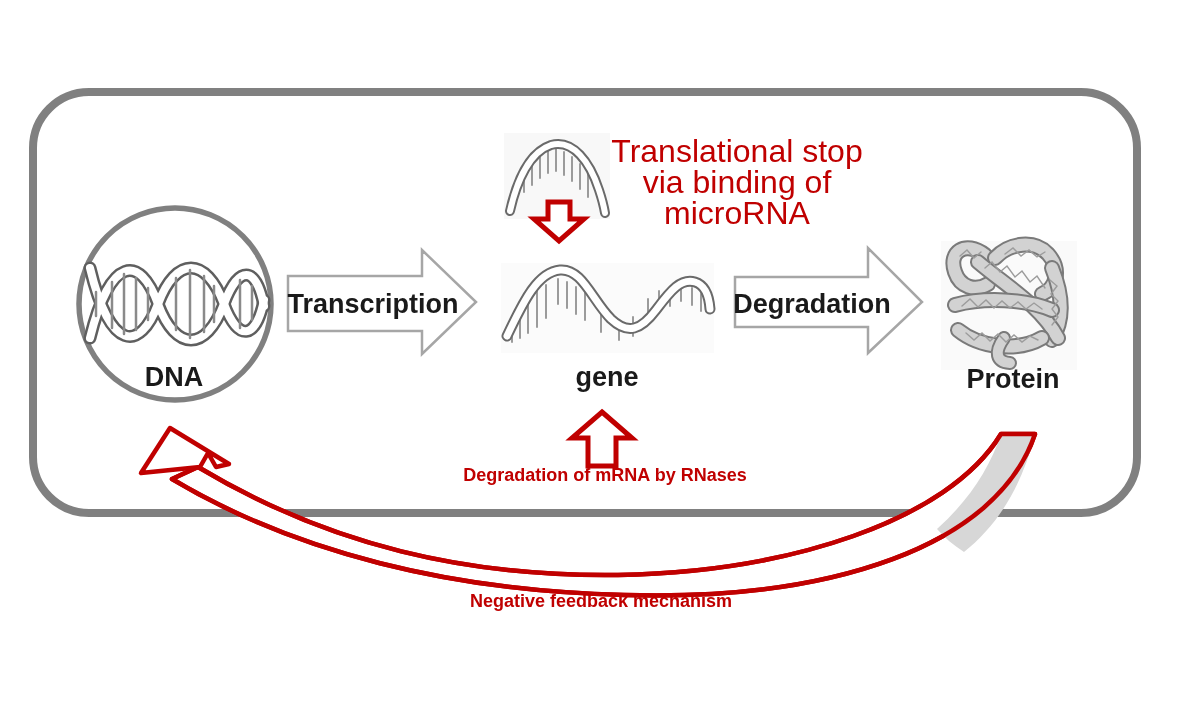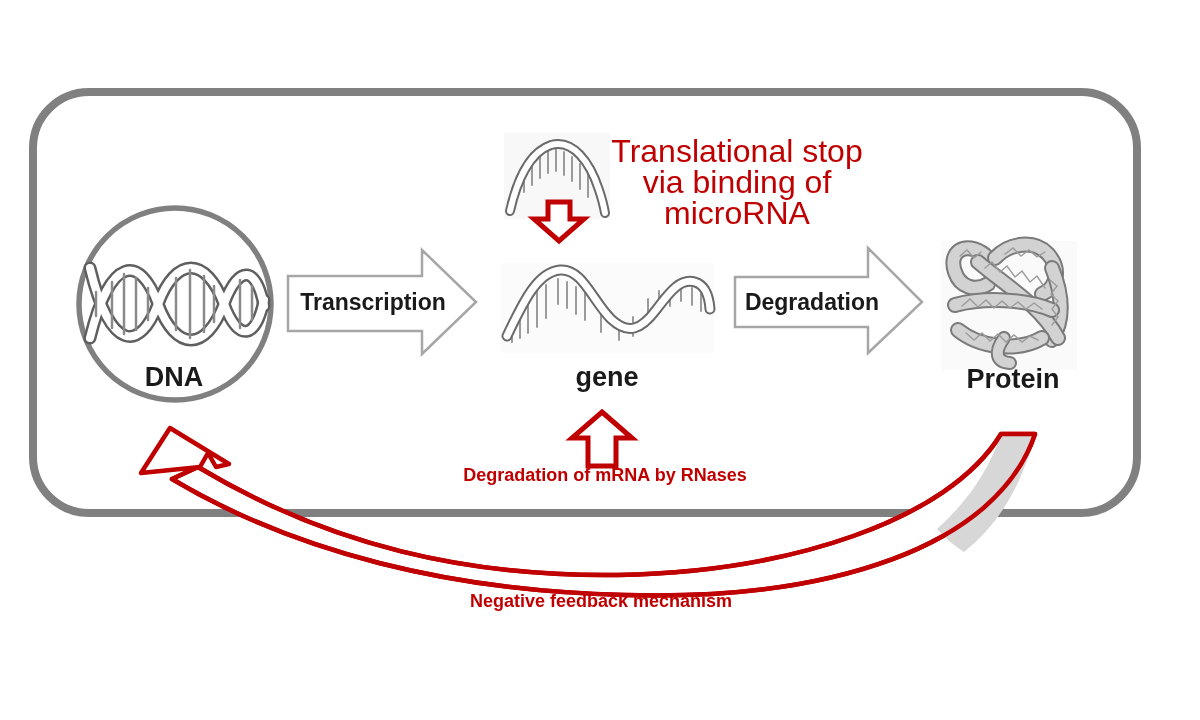--- a/index.html
+++ b/index.html
@@ -6,21 +6,21 @@
   .stage{
     position:relative;width:1200px;height:720px;background:#ffffff;overflow:hidden;
     font-family:"Liberation Sans", sans-serif;
   }
   .stage svg{position:absolute;left:0;top:0;}
   .lbl{
     position:absolute;transform:translateX(-50%);
     font-weight:bold;white-space:nowrap;color:#1a1a1a;
   }
   .node-lbl{font-size:27px;}
-  .arrow-lbl{font-size:23px;letter-spacing:0px;}
+  .arrow-lbl{font-size:27px;letter-spacing:0px;}
   .red{color:#C00000;}
   .ann{font-size:18px;}
   .ann-block{
     position:absolute;transform:translateX(-50%);
     font-weight:normal;color:#C00000;font-size:32px;line-height:31px;
     text-align:center;white-space:nowrap;
   }
 </style>
 </head>
 <body>

